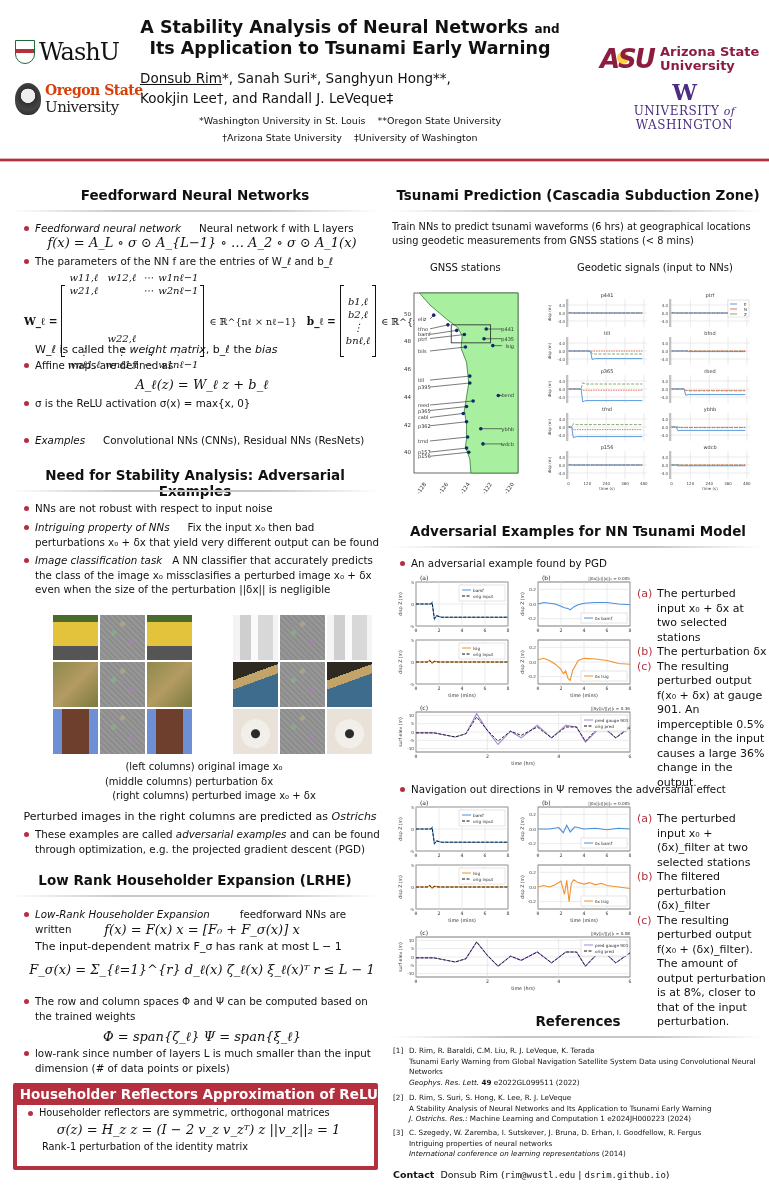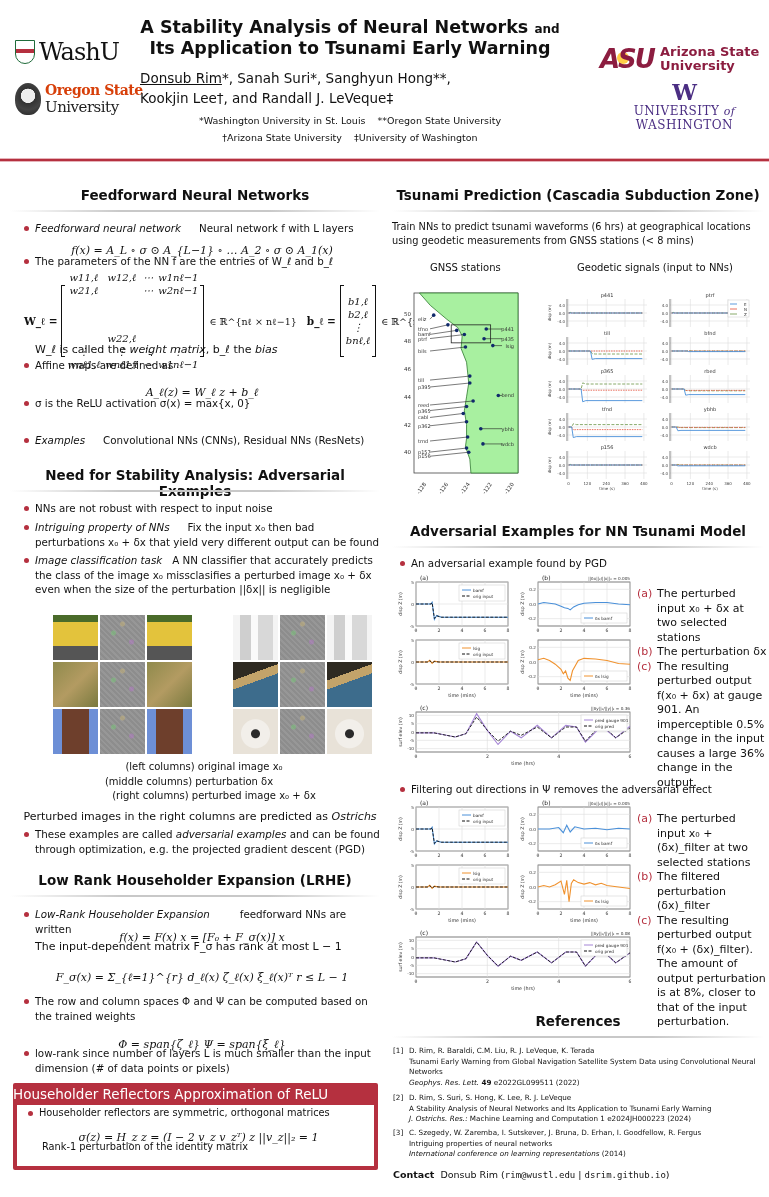--- a/index.html
+++ b/index.html
@@ -35,21 +35,21 @@
   .uw-w { font-family: "DejaVu Serif", serif; font-weight: 900; font-size: 22px; color: #4b2e83; line-height: 24px; }
   .uw-text { font-family: "DejaVu Serif", serif; font-size: 12px; color: #4b2e83; letter-spacing: 0.5px; }
   .uw-text i { font-size: 11px; }
 
   
   .sec-title { position: absolute; text-align: center; font-weight: bold; font-size: 13.5px; }
   .sec-rule { position: absolute; height: 2px; background: linear-gradient(90deg, rgba(255,255,255,0), #c8c8c8 30%, #c8c8c8 70%, rgba(255,255,255,0)); }
   .txt { position: absolute; font-size: 11px; line-height: 14.5px; }
   .bul { position: absolute; font-size: 10.3px; line-height: 14.5px; padding-left: 13px; }
   .bul::before { content: ""; position: absolute; left: 2px; top: 5px; width: 5px; height: 5px; border-radius: 50%; background: #b5303f; }
-  .eq { position: absolute; text-align: center; font-family: "DejaVu Serif", serif; font-size: 11px; line-height: 14px; margin-top: 8px; }
+  .eq { position: absolute; text-align: center; font-family: "DejaVu Serif", serif; font-size: 13px; line-height: 14px; }
   .gap { display: inline-block; width: 18px; }
 
   
   .matrix-wrap { position: absolute; display: flex; align-items: center; font-family: "DejaVu Serif", serif; font-size: 10.5px; }
   .brk { border: 1px solid #111; border-right: none; width: 4px; }
   .brk.r { border: 1px solid #111; border-left: none; }
   .mgrid { display: grid; grid-template-columns: repeat(4, auto); column-gap: 5px; row-gap: 2px; padding: 2px 2px; font-style: italic; font-size: 10px; }
   .vcol { display: grid; row-gap: 2px; padding: 2px 2px; font-style: italic; font-size: 10px; }
 
   
@@ -62,21 +62,21 @@
       repeating-linear-gradient(45deg, #8d8d8d 0 2px, #979797 2px 4px); }
   .im-bus { background: linear-gradient(#4a6b2a 0 15%, #e3c33c 15% 70%, #555 70%); }
   .im-dog1 { background: linear-gradient(135deg, #8f8a4c, #b39b62 50%, #7a7a3f); }
   .im-temple { background: linear-gradient(90deg, #6d8fd6 0 20%, #6e3f2c 20% 80%, #6d8fd6 80%); }
   .im-soap { background: linear-gradient(90deg, #f4f4f4 0 15%, #cfcfcf 15% 40%, #fafafa 40% 55%, #d8d8d8 55% 90%, #f4f4f4 90%); }
   .im-mantis { background: linear-gradient(160deg, #2e2a22 0 30%, #c2a36a 30% 45%, #3d6c8c 45% 100%); }
   .im-puppy { background: radial-gradient(circle at 50% 55%, #2a2a2a 0 4px, #f2efea 5px 14px, #e8e2d8 15px 100%); }
 
   
   #hh-box { left: 13px; top: 1083px; width: 365px; height: 87px; background: #b5303f; border-radius: 2px; }
-  #hh-title { left: 13px; top: 1086px; width: 365px; text-align: left; color: #fff; font-weight: normal; font-size: 13.5px; }
+  #hh-title { left: 13px; top: 1086px; width: 365px; text-align: right; color: #fff; font-weight: bold; font-size: 13.5px; }
   #hh-inner { left: 17px; top: 1105px; width: 357px; height: 61px; background: #fff; }
   
   .chart-svg { position: absolute; }
   .caption { position: absolute; font-size: 10px; }
 
   .ref { position: absolute; font-size: 7.2px; line-height: 10.5px; left: 393px; width: 370px; }
   .ref .n { position: absolute; left: 0; }
   .ref .b { padding-left: 16px; }
   .abc { position: absolute; font-size: 11px; line-height: 14.5px; }
   .abc .row { display: flex; }
@@ -657,21 +657,21 @@
     <div class="row">
       <span class="k">(b)</span>
       <span>The perturbation δx</span>
     </div>
     <div class="row">
       <span class="k">(c)</span>
       <span>The resulting perturbed output f(x₀ + δx) at gauge 901. An imperceptible 0.5% change in the input causes a large 36% change in the output.</span>
     </div>
   </div>
 
-<div class="bul" style="left:398px;top:782px;width:365px">Filtering out directions in Ψ removes the adversarial effect</div>
+<div class="bul" style="left:398px;top:782px;width:365px">Navigation out directions in Ψ removes the adversarial effect</div>
 <svg class="chart-svg" id="adv2" style="left:390px;top:797px" width="250" height="198">
     <rect x="26" y="10" width="92" height="44" fill="#fff" stroke="#444" stroke-width="0.7"></rect>
     <line x1="26" y1="10" x2="26" y2="54" stroke="#ddd" stroke-width="0.6"></line>
     <text x="26" y="60" font-size="4.8" text-anchor="middle" fill="#333" class="mono">0</text>
     <line x1="49" y1="10" x2="49" y2="54" stroke="#ddd" stroke-width="0.6"></line>
     <text x="49" y="60" font-size="4.8" text-anchor="middle" fill="#333" class="mono">2</text>
     <line x1="72" y1="10" x2="72" y2="54" stroke="#ddd" stroke-width="0.6"></line>
     <text x="72" y="60" font-size="4.8" text-anchor="middle" fill="#333" class="mono">4</text>
     <line x1="95" y1="10" x2="95" y2="54" stroke="#ddd" stroke-width="0.6"></line>
     <text x="95" y="60" font-size="4.8" text-anchor="middle" fill="#333" class="mono">6</text>

